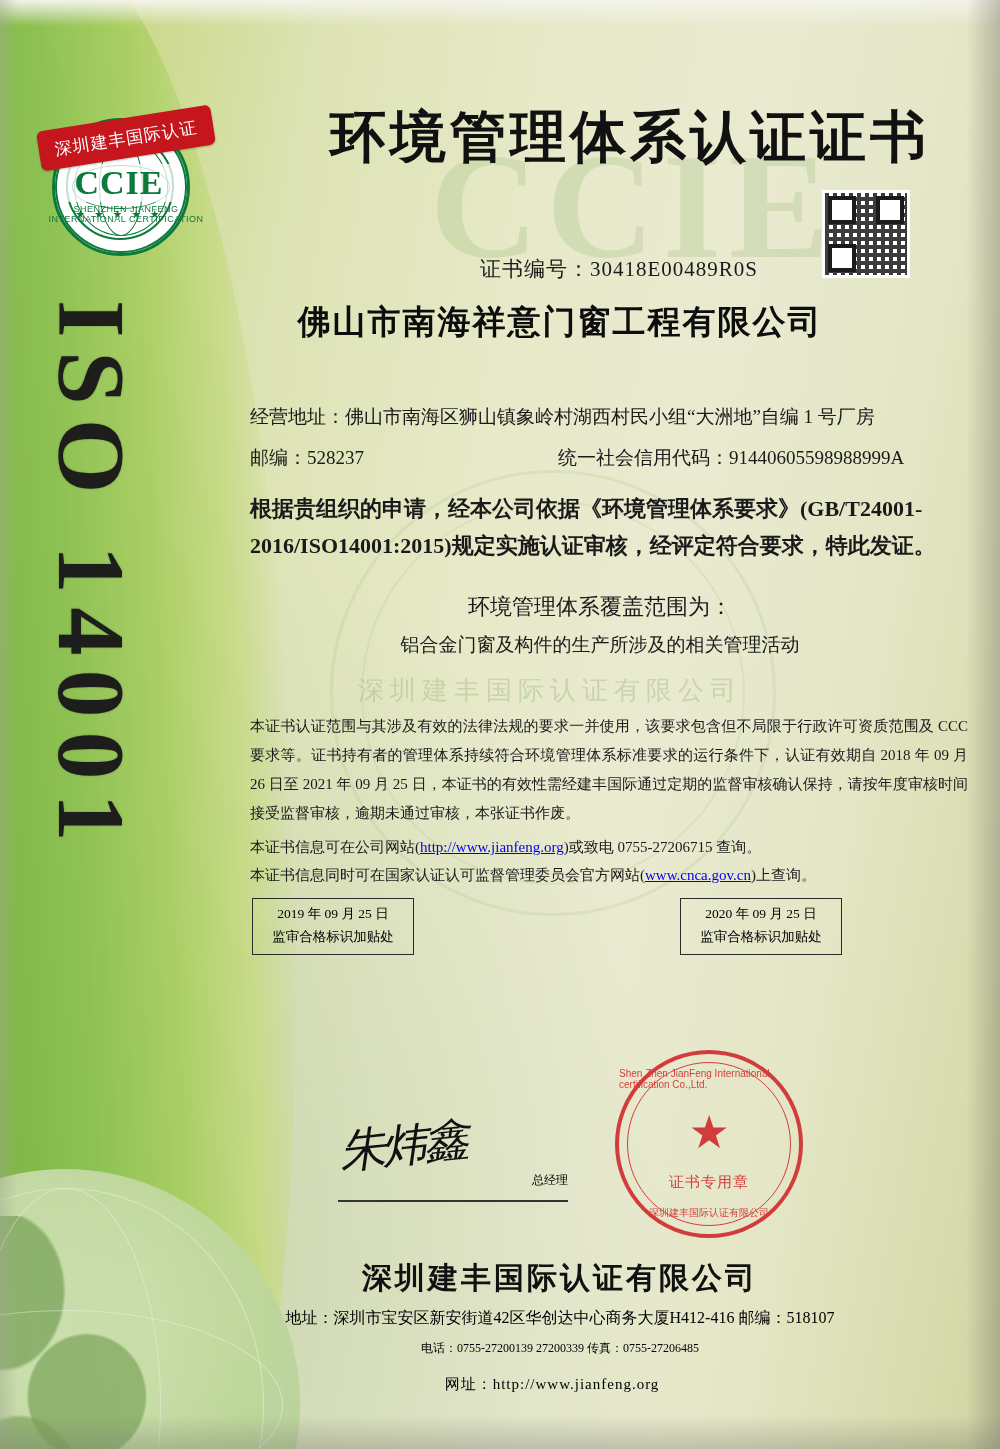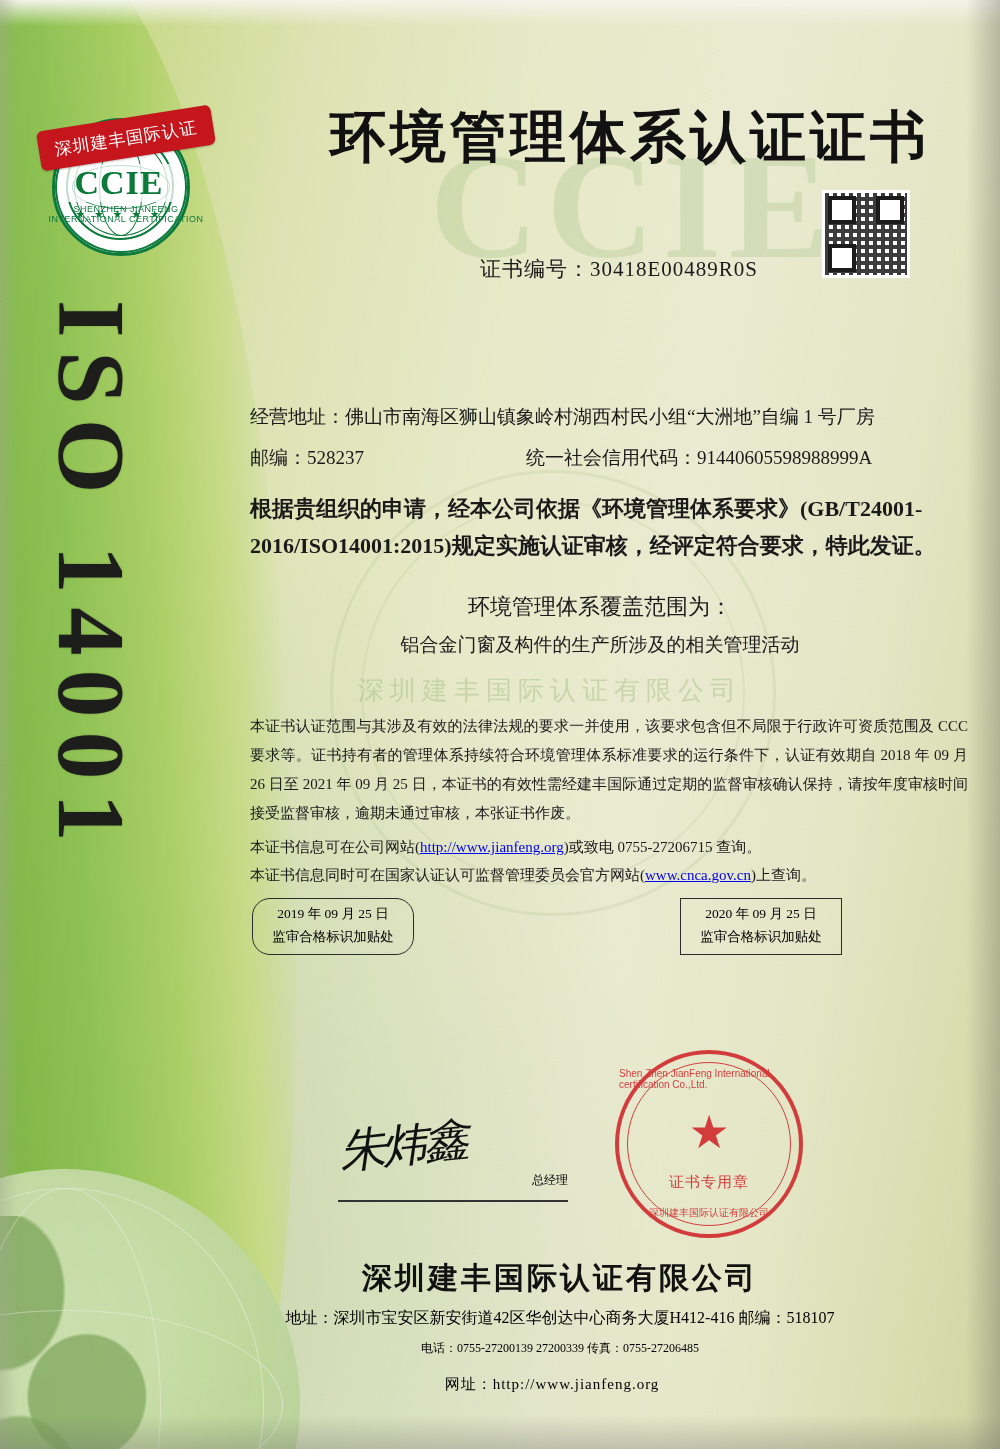--- a/index.html
+++ b/index.html
@@ -145,32 +145,32 @@
   
   .line{position:absolute;color:#1a1a1a;}
   .certno{left:480px;top:255px;font-size:21px;letter-spacing:1px;}
   .company{
     left:160px;top:300px;width:800px;text-align:center;
     font-size:33px;font-weight:bold;letter-spacing:2px;color:#0d0d0d;
   }
   .addr1{left:250px;top:370px;font-size:19px;}
   .addr2{left:250px;top:404px;font-size:19px;}
   .zip{left:250px;top:445px;font-size:19px;}
-  .credit{left:526px;top:445px;font-size:19px;}
+  .credit{left:558px;top:445px;font-size:19px;}
   .para1{left:250px;top:490px;width:700px;font-size:22px;line-height:37px;font-weight:bold;}
   .scope-title{left:250px;top:592px;width:700px;text-align:center;font-size:22px;}
   .scope-body{left:250px;top:632px;width:700px;text-align:center;font-size:19px;}
   .firstissue{left:250px;top:675px;width:700px;text-align:center;font-size:19px;}
   .fine{left:250px;top:712px;width:718px;font-size:15px;line-height:29px;text-align:justify;}
   .web1{left:250px;top:838px;width:718px;font-size:15px;}
   .web2{left:250px;top:866px;width:718px;font-size:15px;}
 
   
   .sbox{position:absolute;border:1.5px solid #2b2b2b;width:160px;height:52px;text-align:center;font-size:13.5px;line-height:23px;padding-top:3px;}
-  .sbox-l{left:252px;top:898px;border-radius:18px;}
+  .sbox-l{left:252px;top:898px;}
   .sbox-r{left:680px;top:898px;}
 
   
   .sig{
     position:absolute;left:340px;top:1110px;width:220px;height:80px;
     font-family:"Liberation Serif",serif;font-size:46px;color:#111;
     transform:rotate(-6deg);font-style:italic;letter-spacing:-4px;
   }
   .sig-line{position:absolute;left:338px;top:1200px;width:230px;height:1.5px;background:#333;}
   .sig-title{position:absolute;left:338px;top:1172px;width:230px;text-align:right;font-size:12px;}
@@ -244,20 +244,21 @@
     <div class="qr-inner"></div>
     <div class="qr-eye" style="left:6px;top:6px;"></div>
     <div class="qr-eye" style="right:6px;top:6px;"></div>
     <div class="qr-eye" style="left:6px;bottom:6px;"></div>
   </div>
 
   <div class="line certno">
     <span>证书编号：</span><span>30418E00489R0S</span>
   </div>
 
+  <div class="line company">佛山市南海祥意门窗工程有限公司</div>
 
   <div class="line addr2">
     <span>经营地址：</span><span>佛山市南海区狮山镇象岭村湖西村民小组“大洲地”自编 1 号厂房</span>
   </div>
 
   <div class="line zip">
     <span>邮编：</span><span>528237</span>
   </div>
   <div class="line credit">
     <span>统一社会信用代码：</span><span>91440605598988999A</span>

